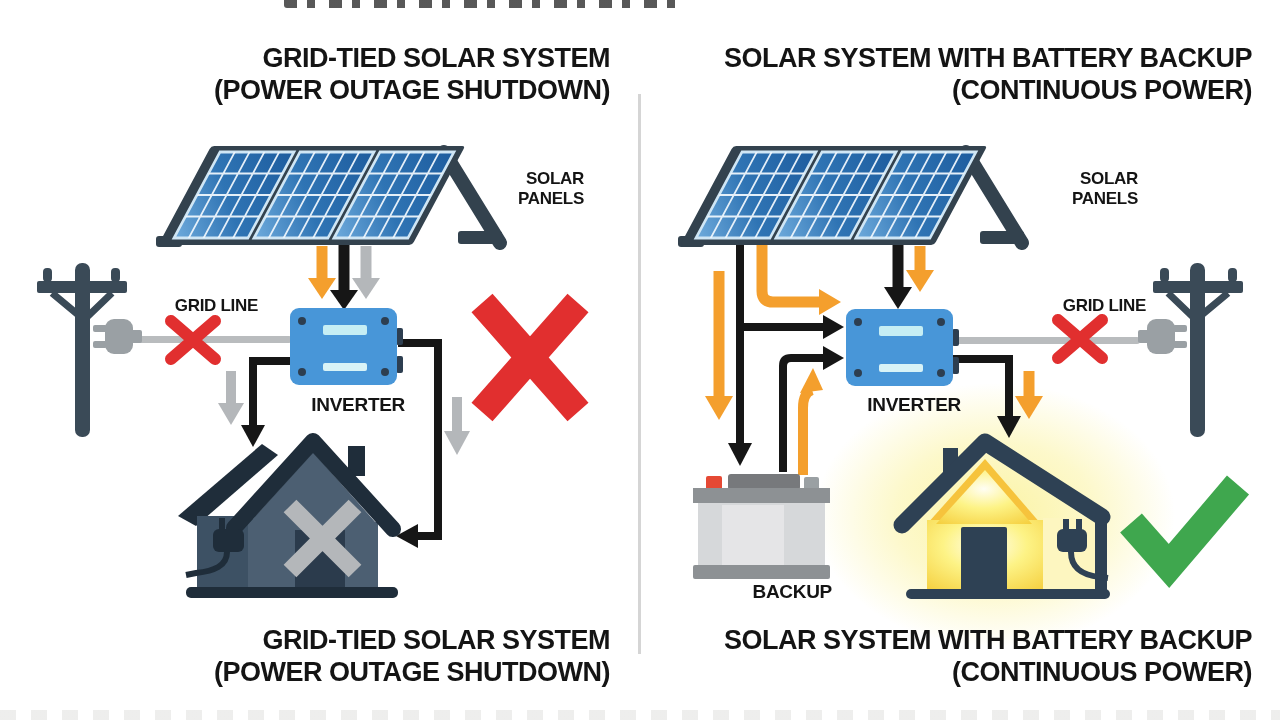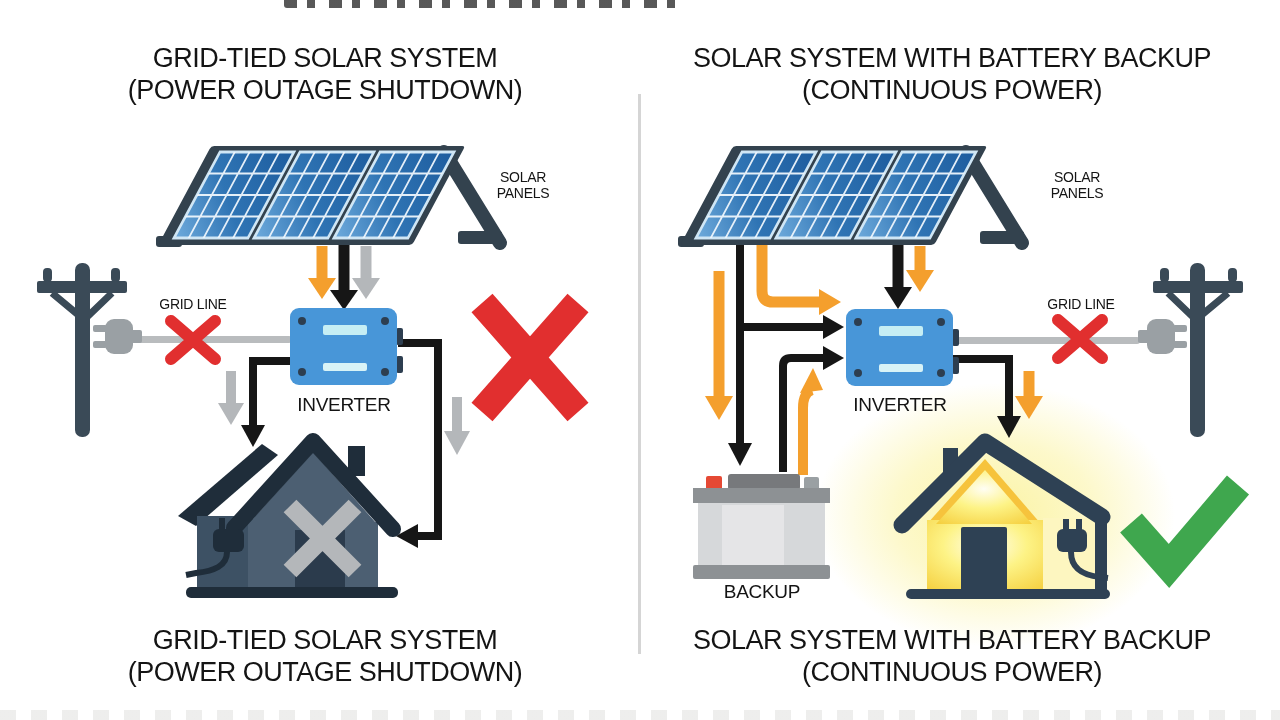--- a/index.html
+++ b/index.html
@@ -1,22 +1,22 @@
 <!DOCTYPE html>
 <html style="--flow-orange: #F49F2D; --flow-black: #161616; --inactive-gray: #B4B7BA; --error-red: #E12F2F; --success-green: #3FA74E; --inverter-blue: #4896D8; --slate-dark: #33424E; --house-dark: #1F2D3A; --house-body: #4C5F72; --navy: #2E4154; --battery-body: #D6D8DA; --battery-band: #8D9194; --divider: #D5D5D5; --wire-gray: #B9BCBE; --text: #141414;"><head>
 <meta charset="utf-8">
 <style>
   html,body{margin:0;padding:0;background:#888;}
   #stage{position:relative;width:1280px;height:720px;background:#fff;overflow:hidden;
          font-family:"Liberation Sans","DejaVu Sans",sans-serif;}
   svg{position:absolute;left:0;top:0;}
-  .lbl{position:absolute;font-weight:normal;color:var(--text,#141414);text-align:center;
+  .lbl{position:absolute;font-weight:bold;color:var(--text,#141414);text-align:right;
        line-height:1.16;letter-spacing:-0.3px;}
   .title{font-size:27px;line-height:32px;letter-spacing:-0.5px;}
-  .small{font-size:14px;}
+  .small{font-size:17px;}
   .mid{font-size:19px;}
   .artifact{position:absolute;}
   
   .ln{fill:none}
   .so{stroke:var(--flow-orange)} .fo{fill:var(--flow-orange)}
   .sb{stroke:var(--flow-black)}  .fb{fill:var(--flow-black)}
   .sg{stroke:var(--inactive-gray)} .fg{fill:var(--inactive-gray)}
   .sr{stroke:var(--error-red)}
   .sgr{stroke:var(--success-green)}
   .ss{stroke:var(--slate-dark)} .fs{fill:var(--slate-dark)}

